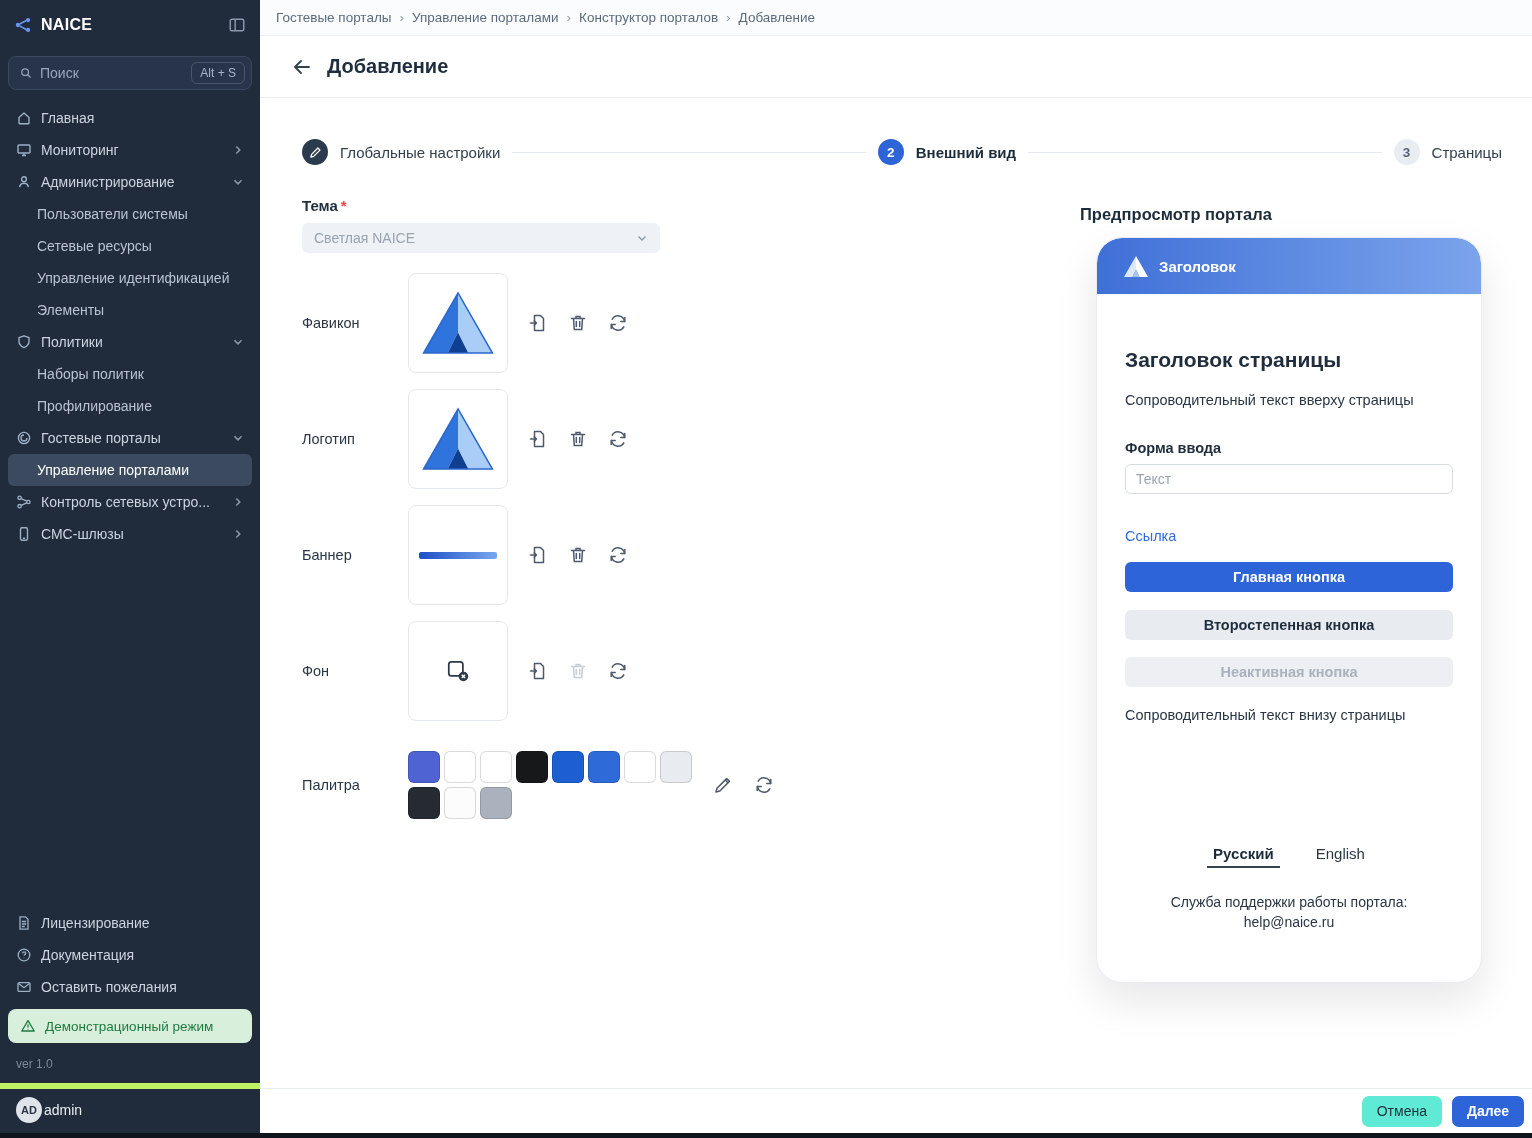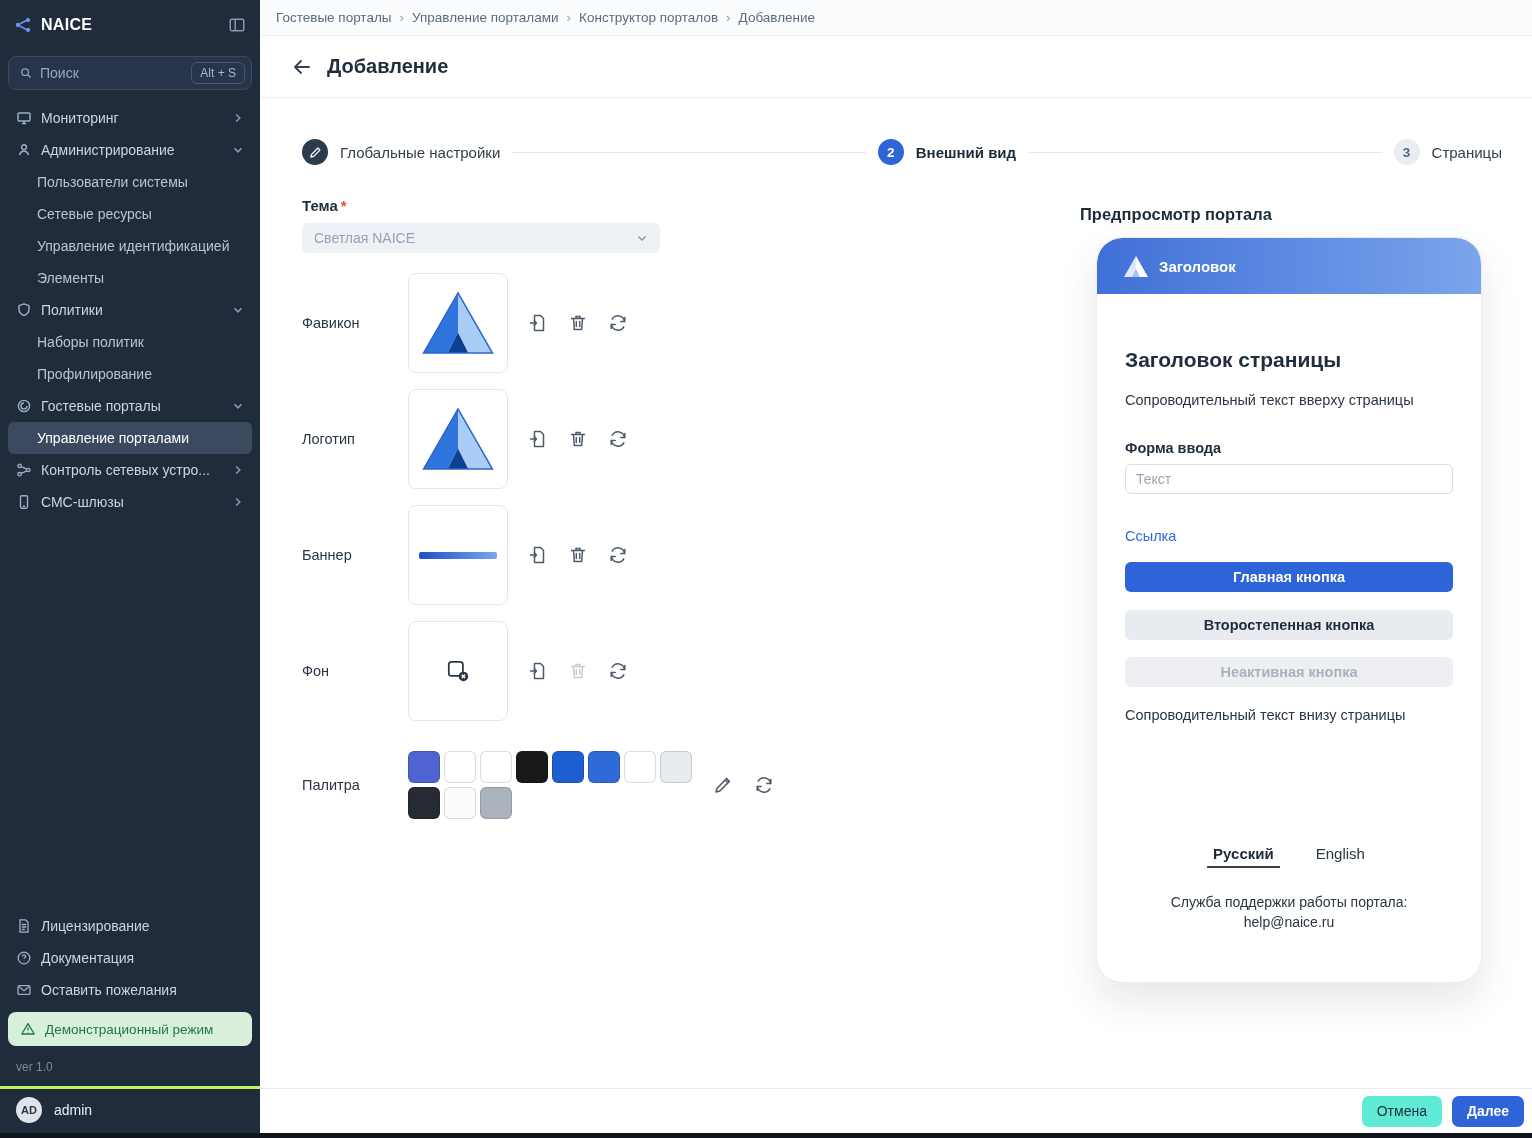--- a/index.html
+++ b/index.html
@@ -21,21 +21,21 @@
   .sb-menu { padding:2px 8px; }
   .sb-item { height:32px; display:flex; align-items:center; gap:9px; padding:0 8px; border-radius:6px; font-size:14px; color:#cbd4e0; cursor:pointer; }
   .sb-item .ic { width:16px; height:16px; color:#9db0c4; flex:none; }
   .sb-item .chev { margin-left:auto; width:12px; height:12px; color:#8d9bb0; }
   .sb-sub { padding-left:29px; color:#b9c3d1; }
   .sb-item.active { background:#3c4a5f; color:#fff; }
   .sb-bottom { position:absolute; left:0; right:0; bottom:0; padding:6px 8px 0; }
   .demo-badge { margin:6px 0 10px; height:34px; background:#d8efdc; color:#1f7a40; border-radius:8px; display:flex; align-items:center; gap:9px; padding:0 12px; font-size:13.5px; }
   .demo-badge .ic { width:16px; height:16px; color:#1f7a40; flex:none; }
   .sb-ver { color:#7e8a99; font-size:12px; padding:4px 8px 12px; }
-  .sb-user { border-top:3px solid #bef264; margin:0 -8px; padding:8px 16px 10px; display:flex; align-items:center; gap:12px; }
+  .sb-user { border-top:6px solid #bef264; margin:0 -8px; padding:8px 16px 10px; display:flex; align-items:center; gap:2px; }
   .avatar { width:26px; height:26px; border-radius:50%; background:#dfe4ea; color:#2a3645; font-size:11px; font-weight:700; display:flex; align-items:center; justify-content:center; }
   .sb-user-name { color:#e9eef5; font-size:14px; }
 
   
   .main { position:absolute; left:260px; top:0; right:0; bottom:0; background:#fff; }
   .breadcrumb-bar { height:36px; background:#fbfcfd; border-bottom:1px solid #eceff3; display:flex; align-items:center; padding:0 16px; gap:8px; font-size:13.5px; color:#5d6b7c; }
   .bc-sep { color:#93a0ae; }
   .page-header { height:62px; display:flex; align-items:center; gap:15px; padding:0 32px; border-bottom:1px solid #eceff3; }
   .back-btn { width:20px; height:20px; cursor:pointer; color:#33414f; }
   .page-title { font-size:20px; font-weight:700; color:#1f2d3d; }
@@ -159,20 +159,28 @@
             <path d="m10 10 3.2 3.2"></path>
           </svg>
       </span>
       <input class="sb-search-input" placeholder="Поиск" style="">
       <span class="sb-kbd">Alt + S</span>
     </div>
 
     <div class="sb-menu">
       <div class="sb-item">
         <span class="ic">
+            <svg viewBox="0 0 16 16">
+              <path d="M3 7.5 8 3l5 4.5V13a.8.8 0 0 1-.8.8H3.8A.8.8 0 0 1 3 13z" fill="none" stroke="currentColor" stroke-width="1.4" stroke-linejoin="round"></path>
+            </svg>
+          </span>
+        <span>Главная</span>
+      </div>
+      <div class="sb-item">
+        <span class="ic">
             <svg viewBox="0 0 16 16" fill="none" stroke="currentColor" stroke-width="1.4">
               <rect x="2" y="3" width="12" height="8" rx="1"></rect>
               <path d="M6 13.5h4M8 11v2.5"></path>
             </svg>
           </span>
         <span>Мониторинг</span>
         <span class="chev">
             <svg viewBox="0 0 12 12">
               <path d="m4.2 2.5 3.6 3.5-3.6 3.5" fill="none" stroke="currentColor" stroke-width="1.5"></path>
             </svg>

